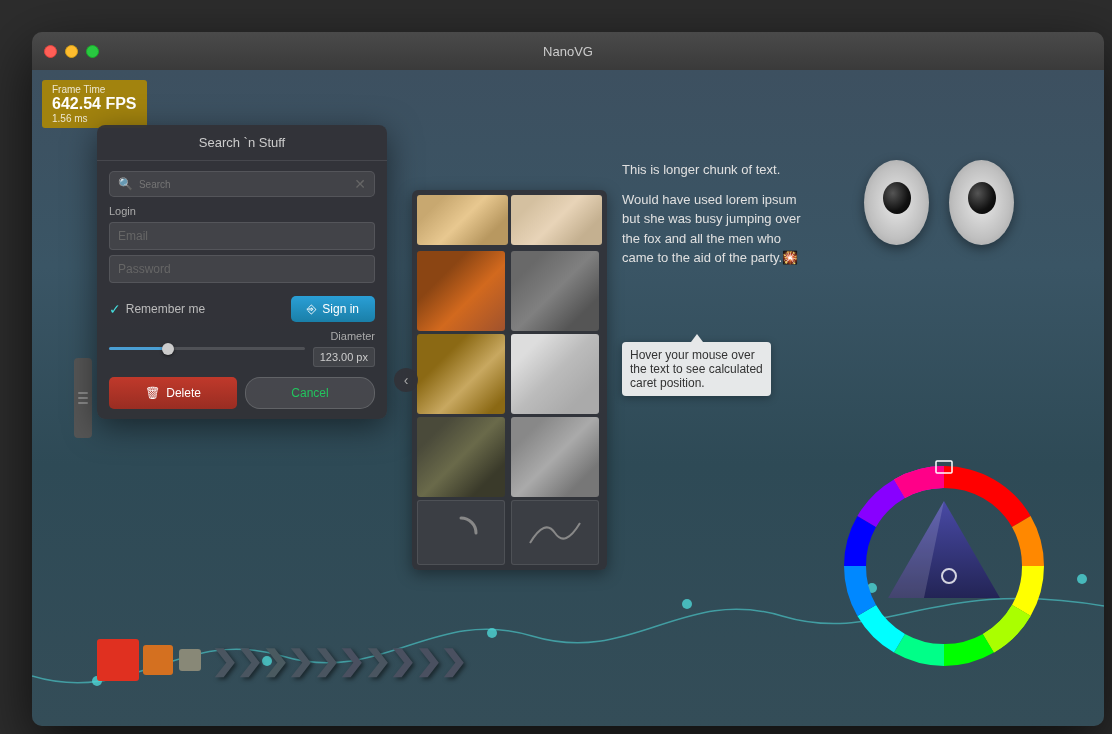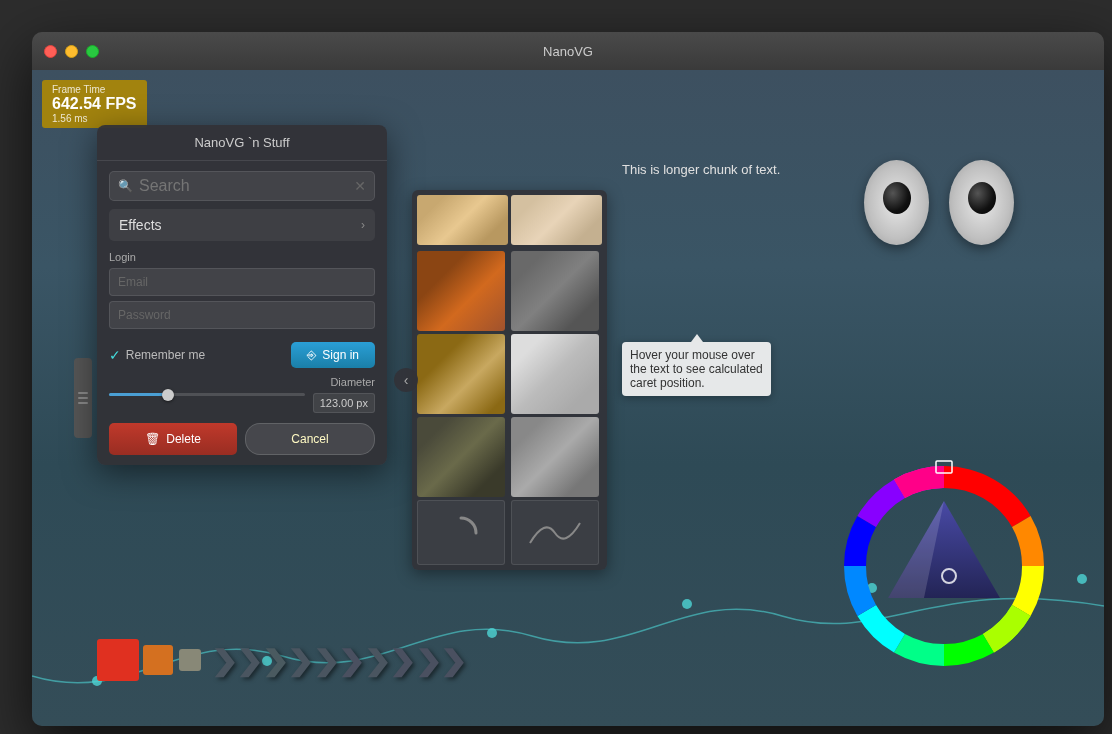--- a/index.html
+++ b/index.html
@@ -144,21 +144,21 @@
     .search-icon-inner {
       color: #888;
       font-size: 12px;
       margin-right: 6px;
     }
     .search-input-field {
       background: transparent;
       border: none;
       outline: none;
       color: #aaa;
-      font-size: 16px;
+      font-size: 10px;
       flex: 1;
     }
     .search-clear {
       color: #666;
       font-size: 14px;
       cursor: pointer;
       line-height: 1;
     }
 
     
@@ -297,21 +297,21 @@
       display: flex;
       align-items: center;
       justify-content: center;
       gap: 6px;
     }
     .cancel-btn {
       flex: 1;
       background: rgba(255,255,255,0.1);
       border: 1px solid rgba(255,255,255,0.15);
       border-radius: 15px;
-      color: #fef9c3;
+      color: #22c55e;
       font-size: 12px;
       padding: 8px;
       cursor: pointer;
     }
 
     
     .image-grid {
       position: absolute;
       top: 120px;
       left: 380px;
@@ -510,35 +510,31 @@
       <div class="fps-ms">1.56 ms</div>
     </div>
 
     <div class="side-handle">
       <div class="handle-line"></div>
       <div class="handle-line"></div>
       <div class="handle-line"></div>
     </div>
 
     <div class="widget-panel">
-      <div class="panel-title">NanoVG `n Stuff</div>
+      <div class="panel-title">Search `n Stuff</div>
       <div class="panel-body">
 
         
         <div class="search-box">
           <span class="search-icon-inner">🔍</span>
           <input class="search-input-field" type="text" placeholder="Search" style="">
           <span class="search-clear">✕</span>
         </div>
 
         
-        <div class="effects-row">
-          <span class="effects-label">Effects</span>
-          <span class="effects-chevron">›</span>
-        </div>
 
         
         <div class="login-label">Login</div>
         <input class="text-input" type="text" placeholder="Email" style="">
         <input class="text-input" type="password" placeholder="Password" style="">
 
         
         <div class="remember-row">
           <div class="remember-check">
             <span class="checkmark">✓</span>
@@ -596,20 +592,21 @@
         <div class="img-cell empty" style="height: 65px;">
           <svg width="60" height="40" viewBox="0 0 60 40">
             <path d="M 5 30 Q 20 5 30 20 Q 40 35 55 10" stroke="#888" stroke-width="2" fill="none"></path>
           </svg>
         </div>
       </div>
     </div>
 
     <div class="text-block">
       <p>This is longer chunk of text.</p>
+      <p>Would have used lorem ipsum but she   was busy jumping over the fox and all the men who came to the aid of the party.🎇</p>
     </div>
 
     <div class="tooltip-box">
       <div class="tooltip-arrow"></div>
       <span>Hover your mouse over the text to see calculated caret position.</span>
     </div>
 
     <div class="eyes-container">
       <div class="eye">
         <div class="pupil"></div>

